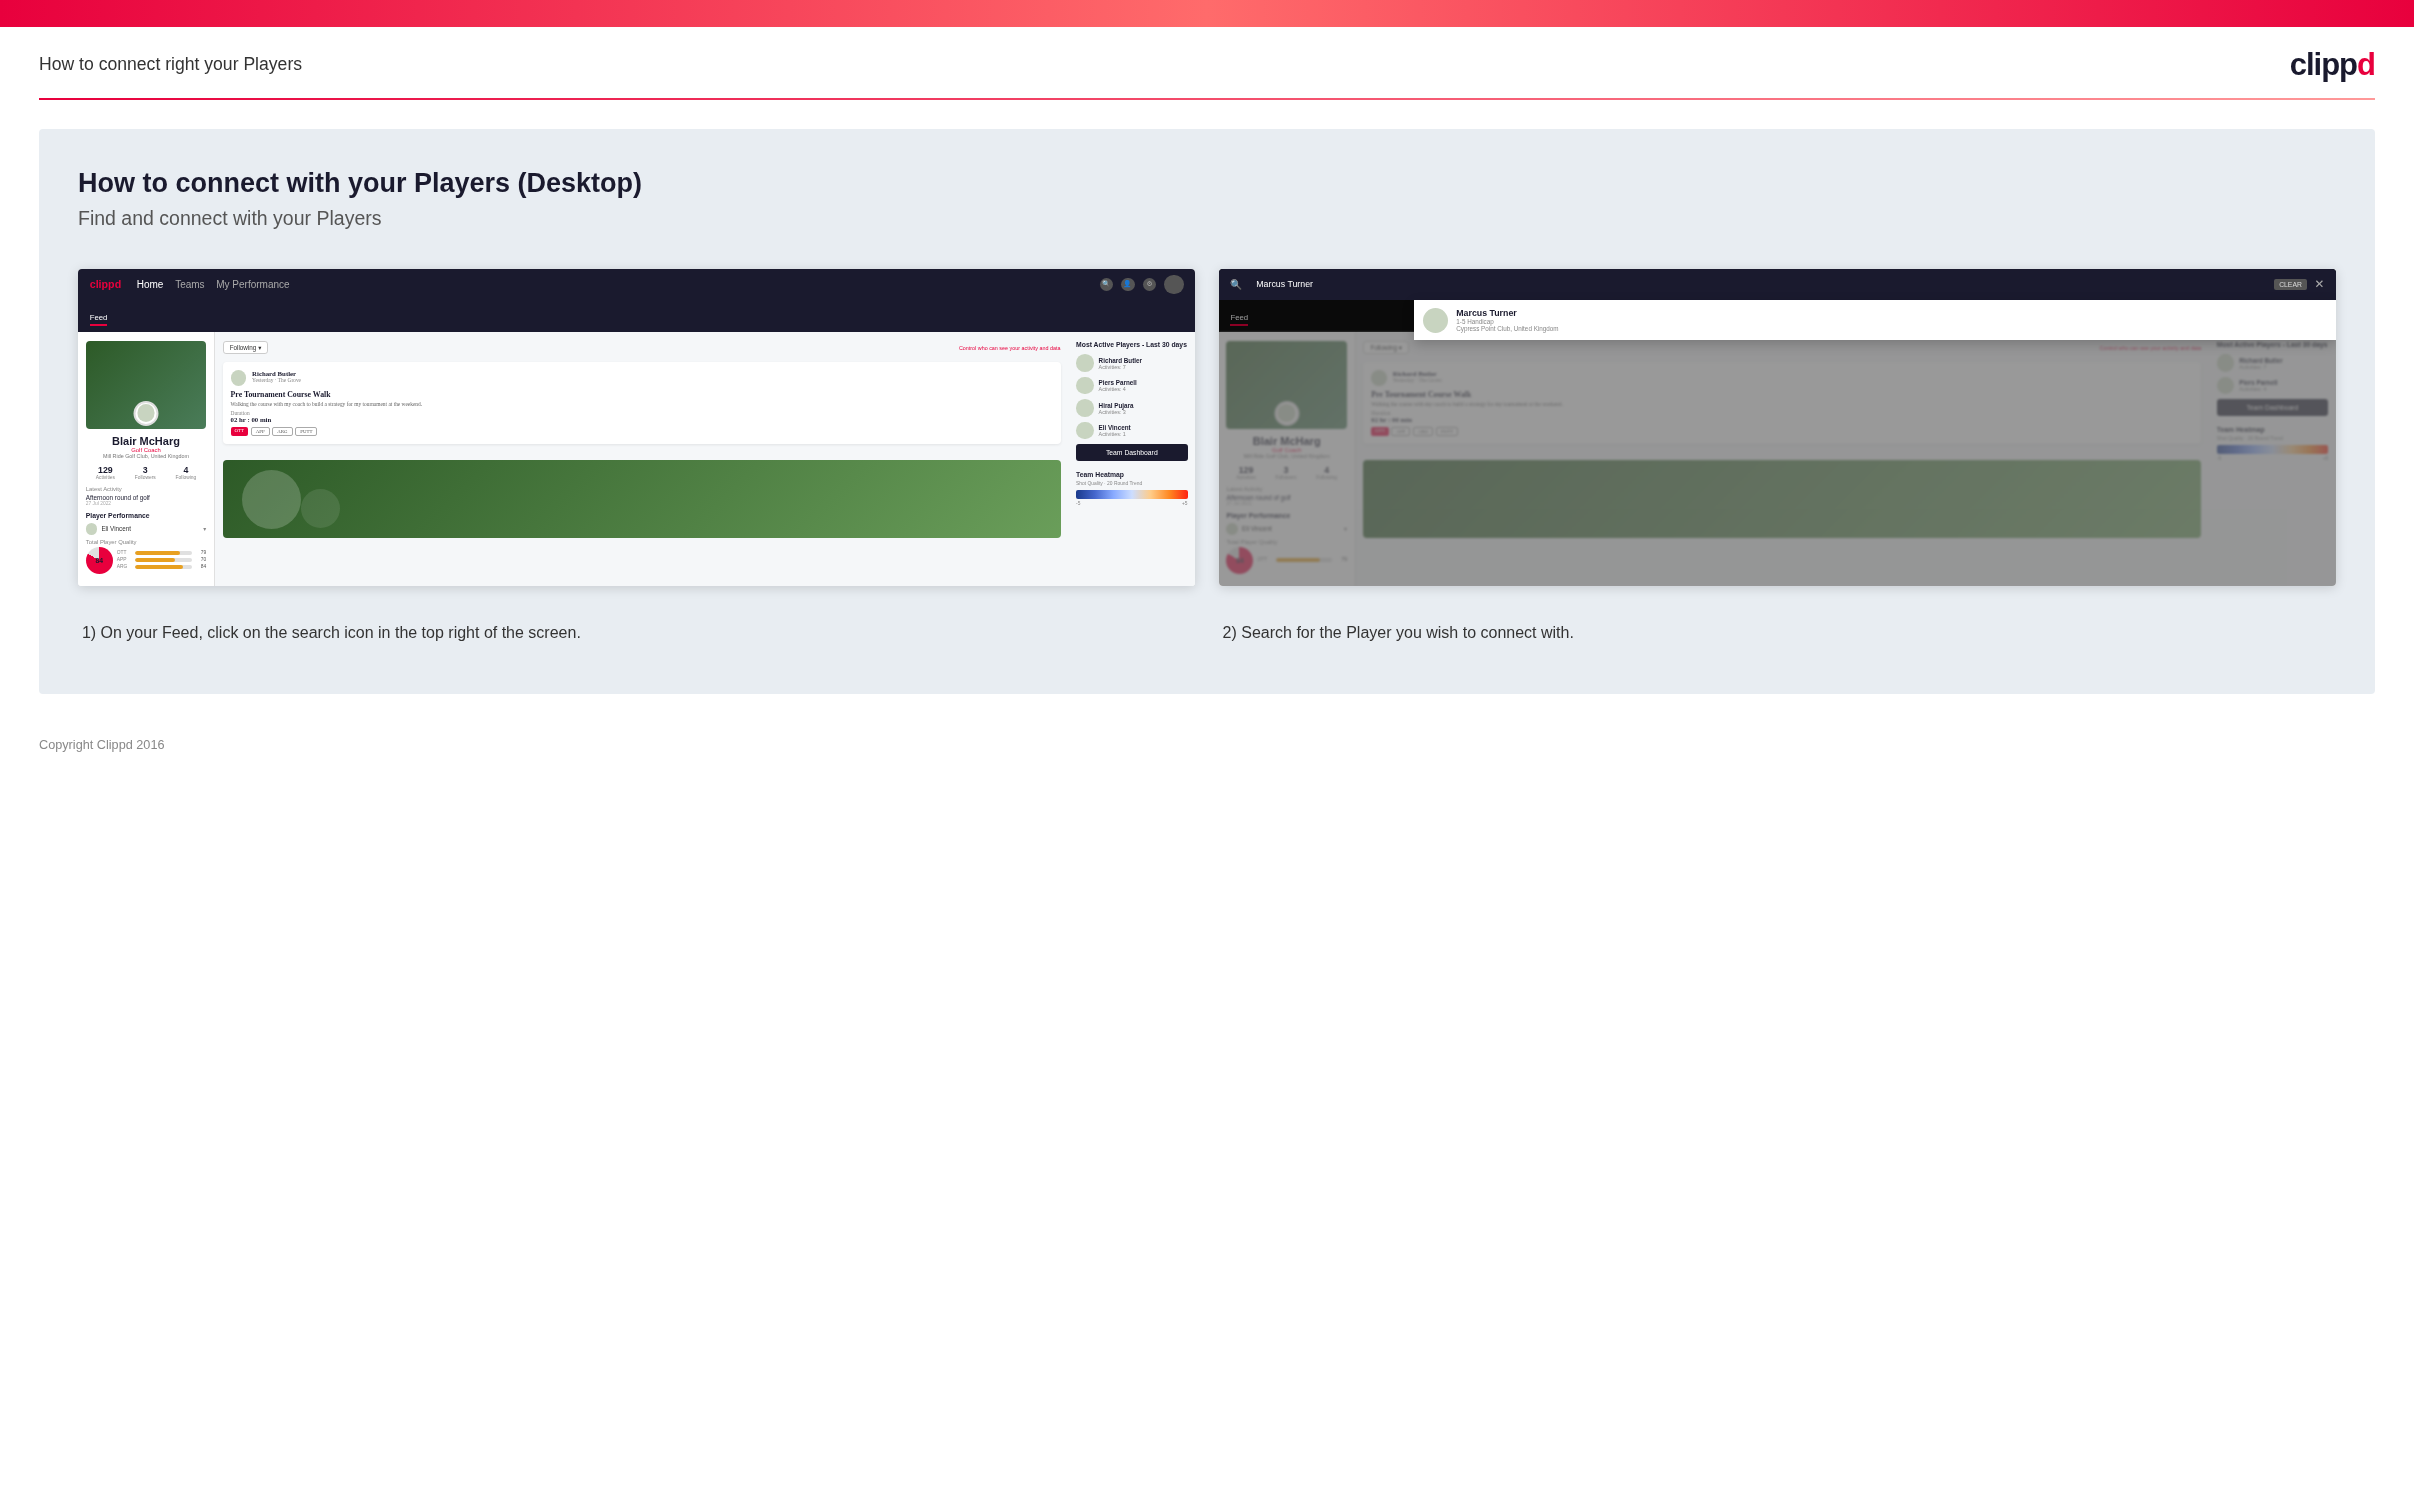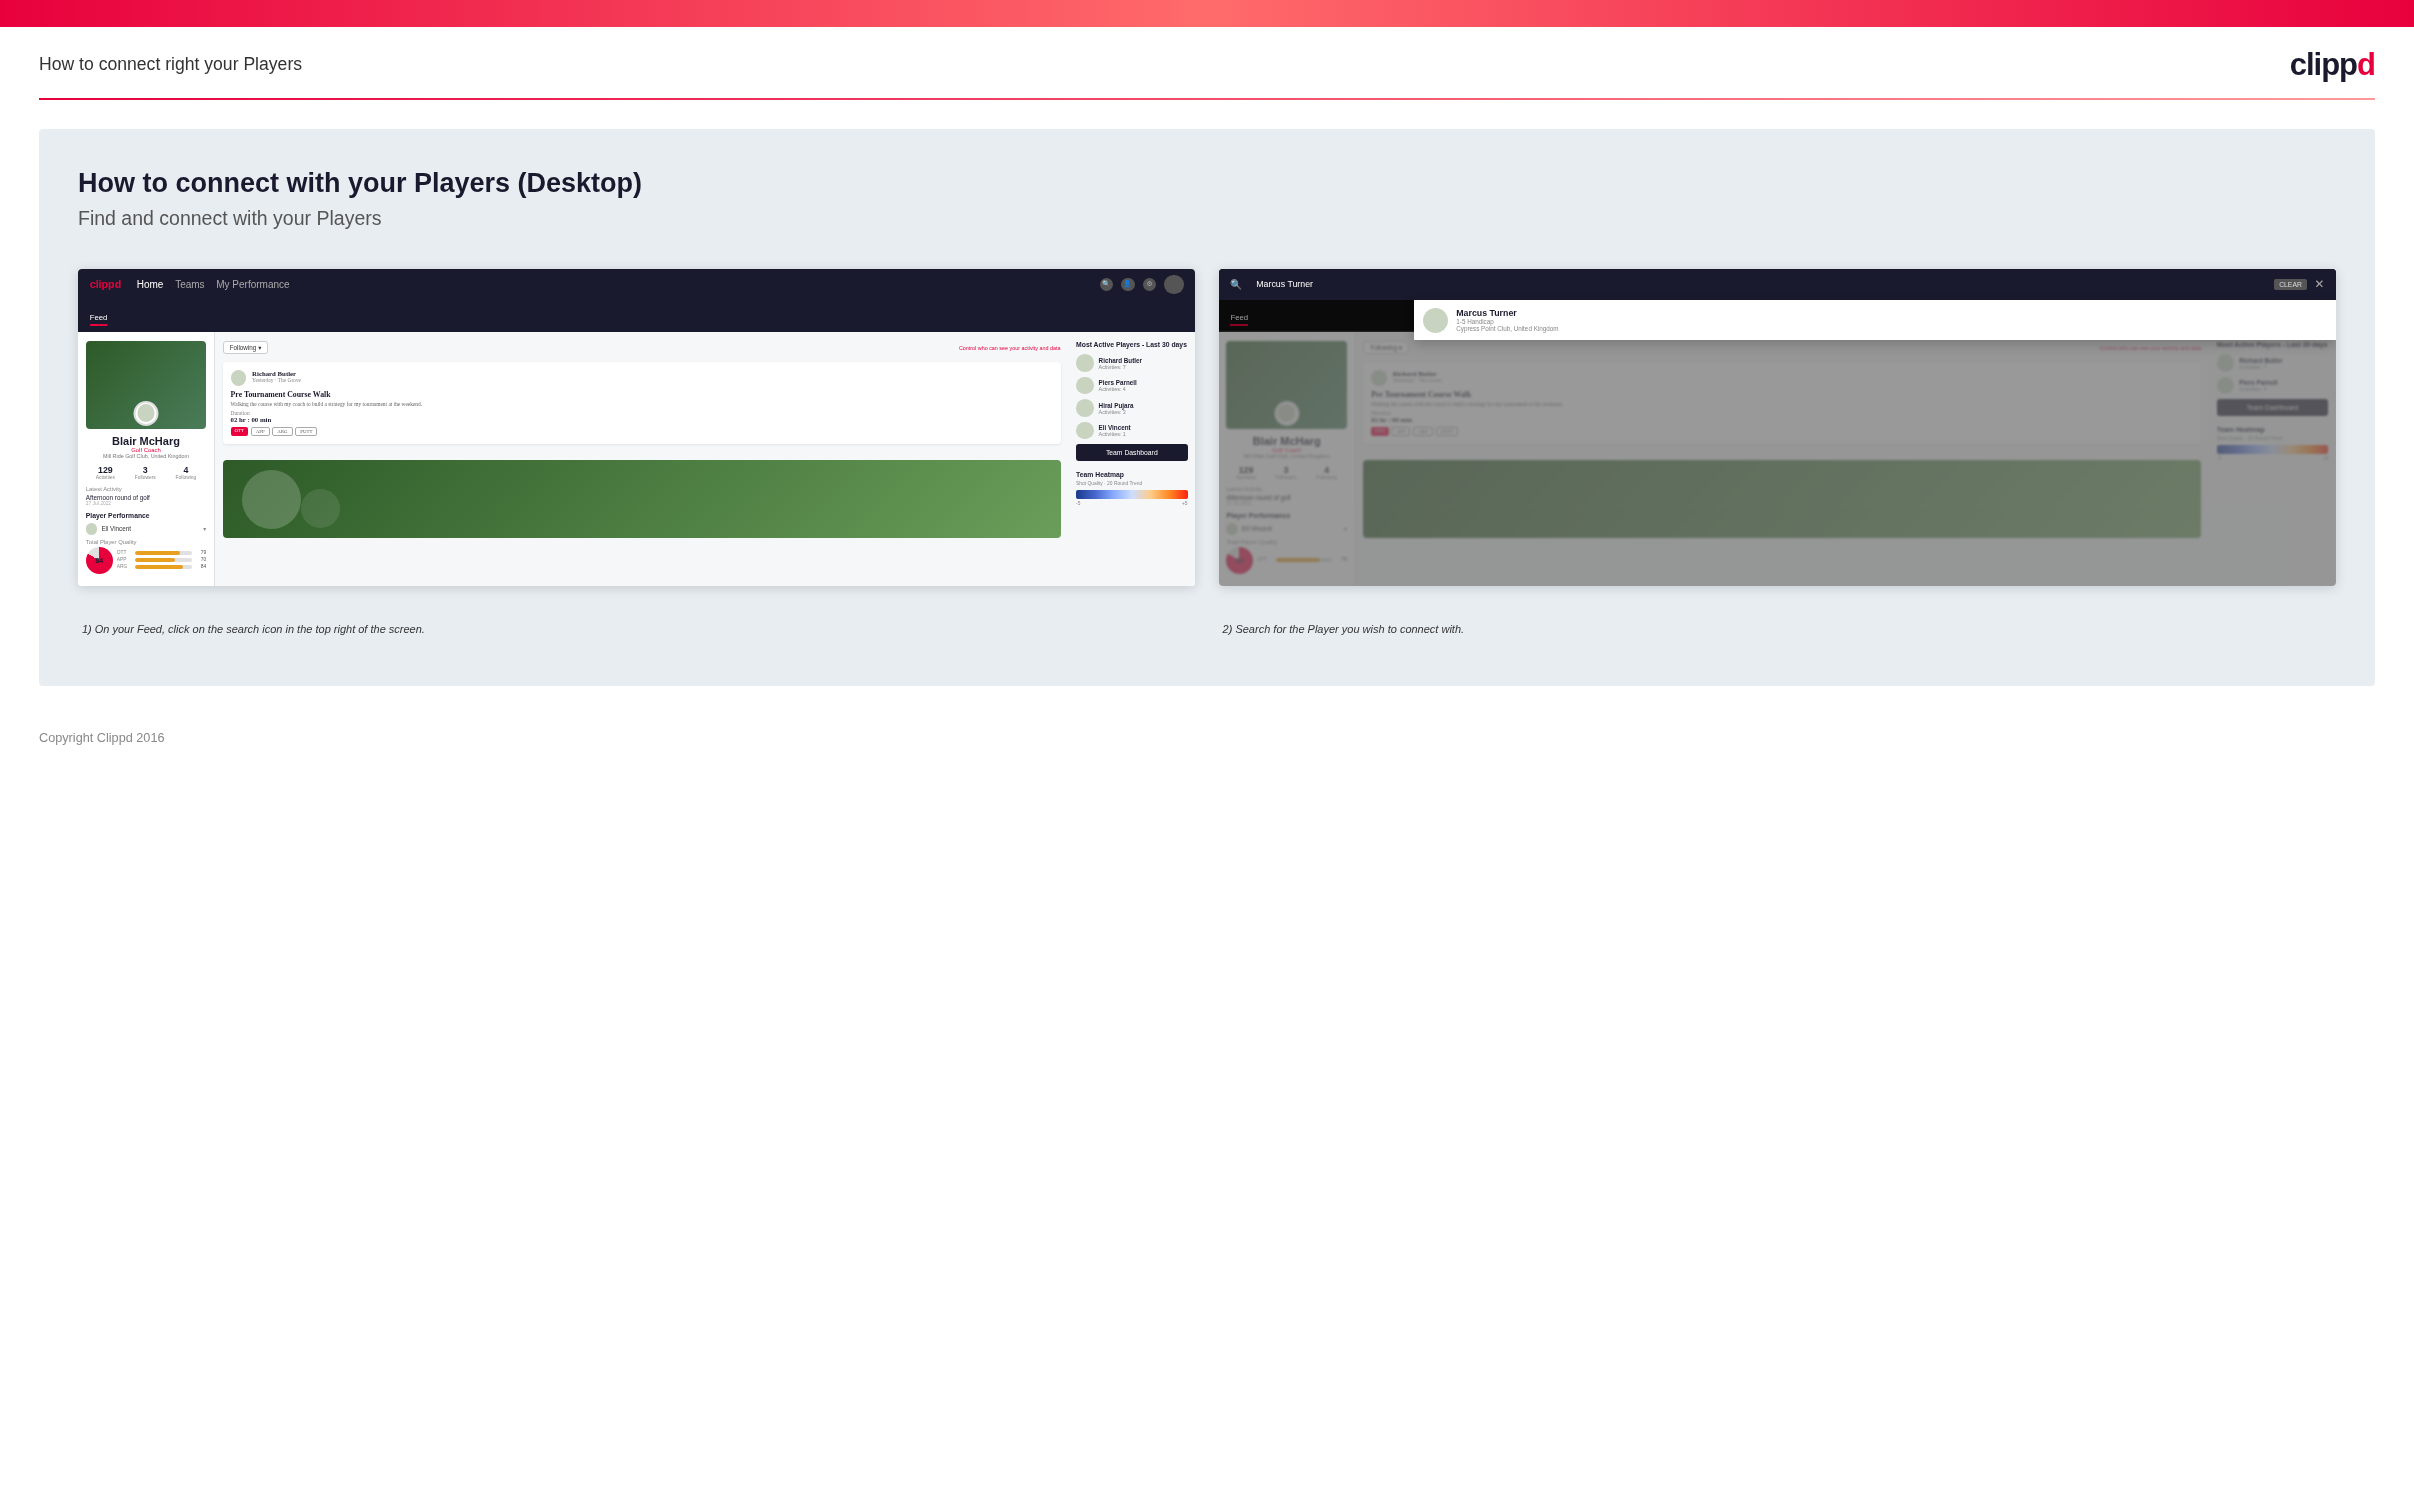--- a/index.html
+++ b/index.html
@@ -587,25 +587,24 @@
     }
 
     
     .caption-row {
       display: grid;
       grid-template-columns: 1fr 1fr;
       gap: 23.4px;
       margin-top: 3.9px;
     }
     .caption-text {
-      font-size: 11px;
+      font-size: 16px;
       color: #333;
       line-height: 1.5;
       padding: 0 3.9px;
-      font-style: italic;
     }
 
     
     .footer {
       text-align: left;
       padding: 15.6px 39px;
       font-size: 12.7px;
       color: #888;
     }
   </style>

